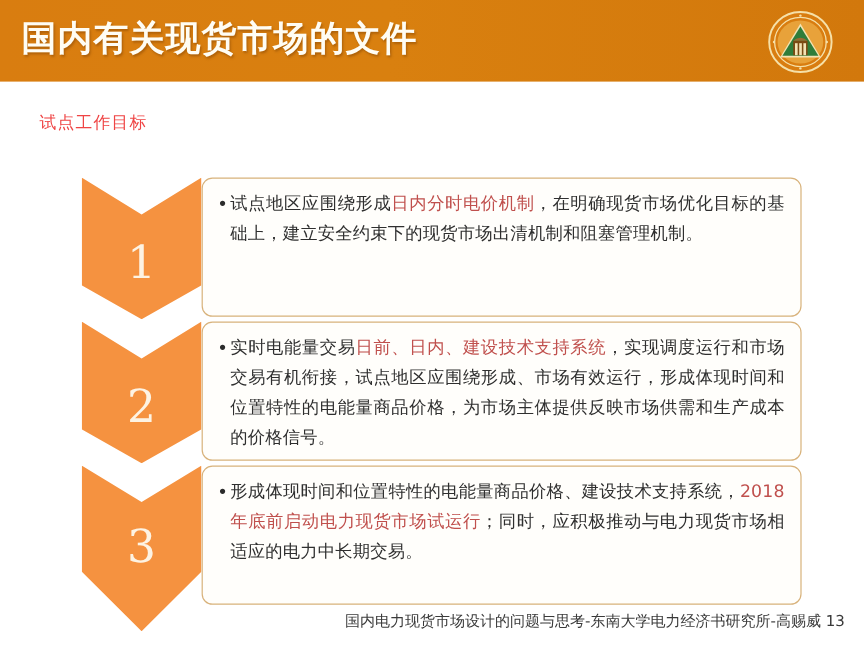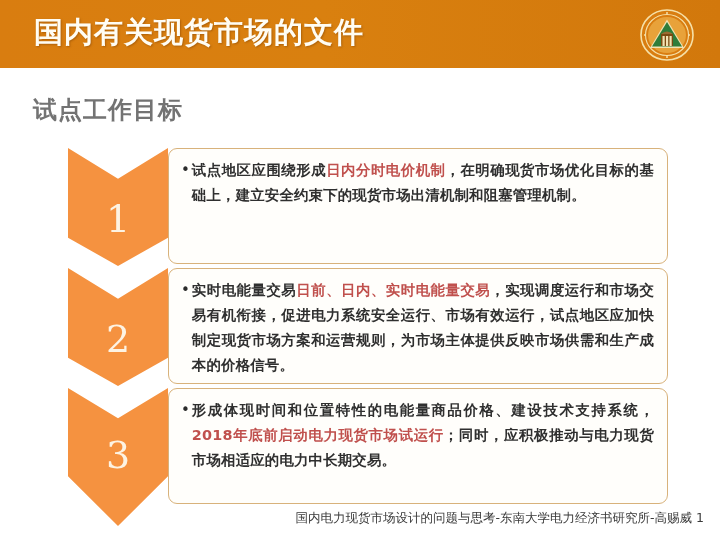--- a/index.html
+++ b/index.html
@@ -20,21 +20,21 @@
     position: absolute;
     left: 0;
     top: 0;
     width: 720px;
     height: 68px;
     background: linear-gradient(to right, #d97d10 0%, #d9800f 45%, #d2780c 100%);
     overflow: hidden;
   }
   .header-title {
     position: absolute;
-    left: 34px;
+    left: 18px;
     top: 13px;
     font-size: 29px;
     font-weight: bold;
     color: #fffdf4;
     letter-spacing: 1px;
     text-shadow: 1px 1px 2px rgba(120,60,0,0.45);
     white-space: nowrap;
   }
 
   
@@ -44,23 +44,23 @@
     top: 8px;
     width: 56px;
     height: 54px;
   }
 
   
   .section-title {
     position: absolute;
     left: 33px;
     top: 94px;
-    font-size: 24px;
-    font-weight: bold;
-    color: #737373;
+    font-size: 14px;
+    font-weight: normal;
+    color: #ef4444;
     letter-spacing: 1px;
     white-space: nowrap;
   }
 
   
   .row {
     position: absolute;
     left: 0;
     width: 720px;
   }
@@ -122,21 +122,20 @@
     line-height: 25px;
     margin-right: 2px;
   }
   .bullet-text {
     flex: 1 1 auto;
     font-size: 14.4px;
     line-height: 25px;
     color: #2f2f2f;
     text-align: justify;
     letter-spacing: 0.2px;
-    font-weight: bold;
   }
   .hl {
     color: #c0504d;
   }
 
   
   .footer {
     position: absolute;
     left: 0;
     top: 510px;
@@ -191,33 +190,33 @@
 </div>
 
 <div class="row row-2">
   <div class="chevron chevron-notched">
     <div class="chevron-num">2</div>
   </div>
   <div class="content-box box-2">
     <div class="bullet-line">
       <span class="bullet-dot">•</span>
       <span class="bullet-text">
-        <span>实时电能量交易</span><span class="hl">日前、日内、实时电能量交易</span><span>，实现调度运行和市场交易有机衔接，促进电力系统安全运行、市场有效运行，试点地区应加快制定现货市场方案和运营规则，为市场主体提供反映市场供需和生产成本的价格信号。</span>
+        <span>实时电能量交易</span><span class="hl">日前、日内、建设技术支持系统</span><span>，实现调度运行和市场交易有机衔接，试点地区应围绕形成、市场有效运行，形成体现时间和位置特性的电能量商品价格，为市场主体提供反映市场供需和生产成本的价格信号。</span>
       </span>
     </div>
   </div>
 </div>
 
 <div class="row row-3">
   <div class="chevron chevron-arrow">
     <div class="chevron-num">3</div>
   </div>
   <div class="content-box box-3">
     <div class="bullet-line">
       <span class="bullet-dot">•</span>
       <span class="bullet-text">
         <span>形成体现时间和位置特性的电能量商品价格、建设技术支持系统，</span><span class="hl">2018年底前启动电力现货市场试运行</span><span>；同时，应积极推动与电力现货市场相适应的电力中长期交易。</span>
       </span>
     </div>
   </div>
 </div>
 
-<div class="footer">国内电力现货市场设计的问题与思考-东南大学电力经济书研究所-高赐威  1</div>
+<div class="footer">国内电力现货市场设计的问题与思考-东南大学电力经济书研究所-高赐威  13</div>
 
 </body></html>

